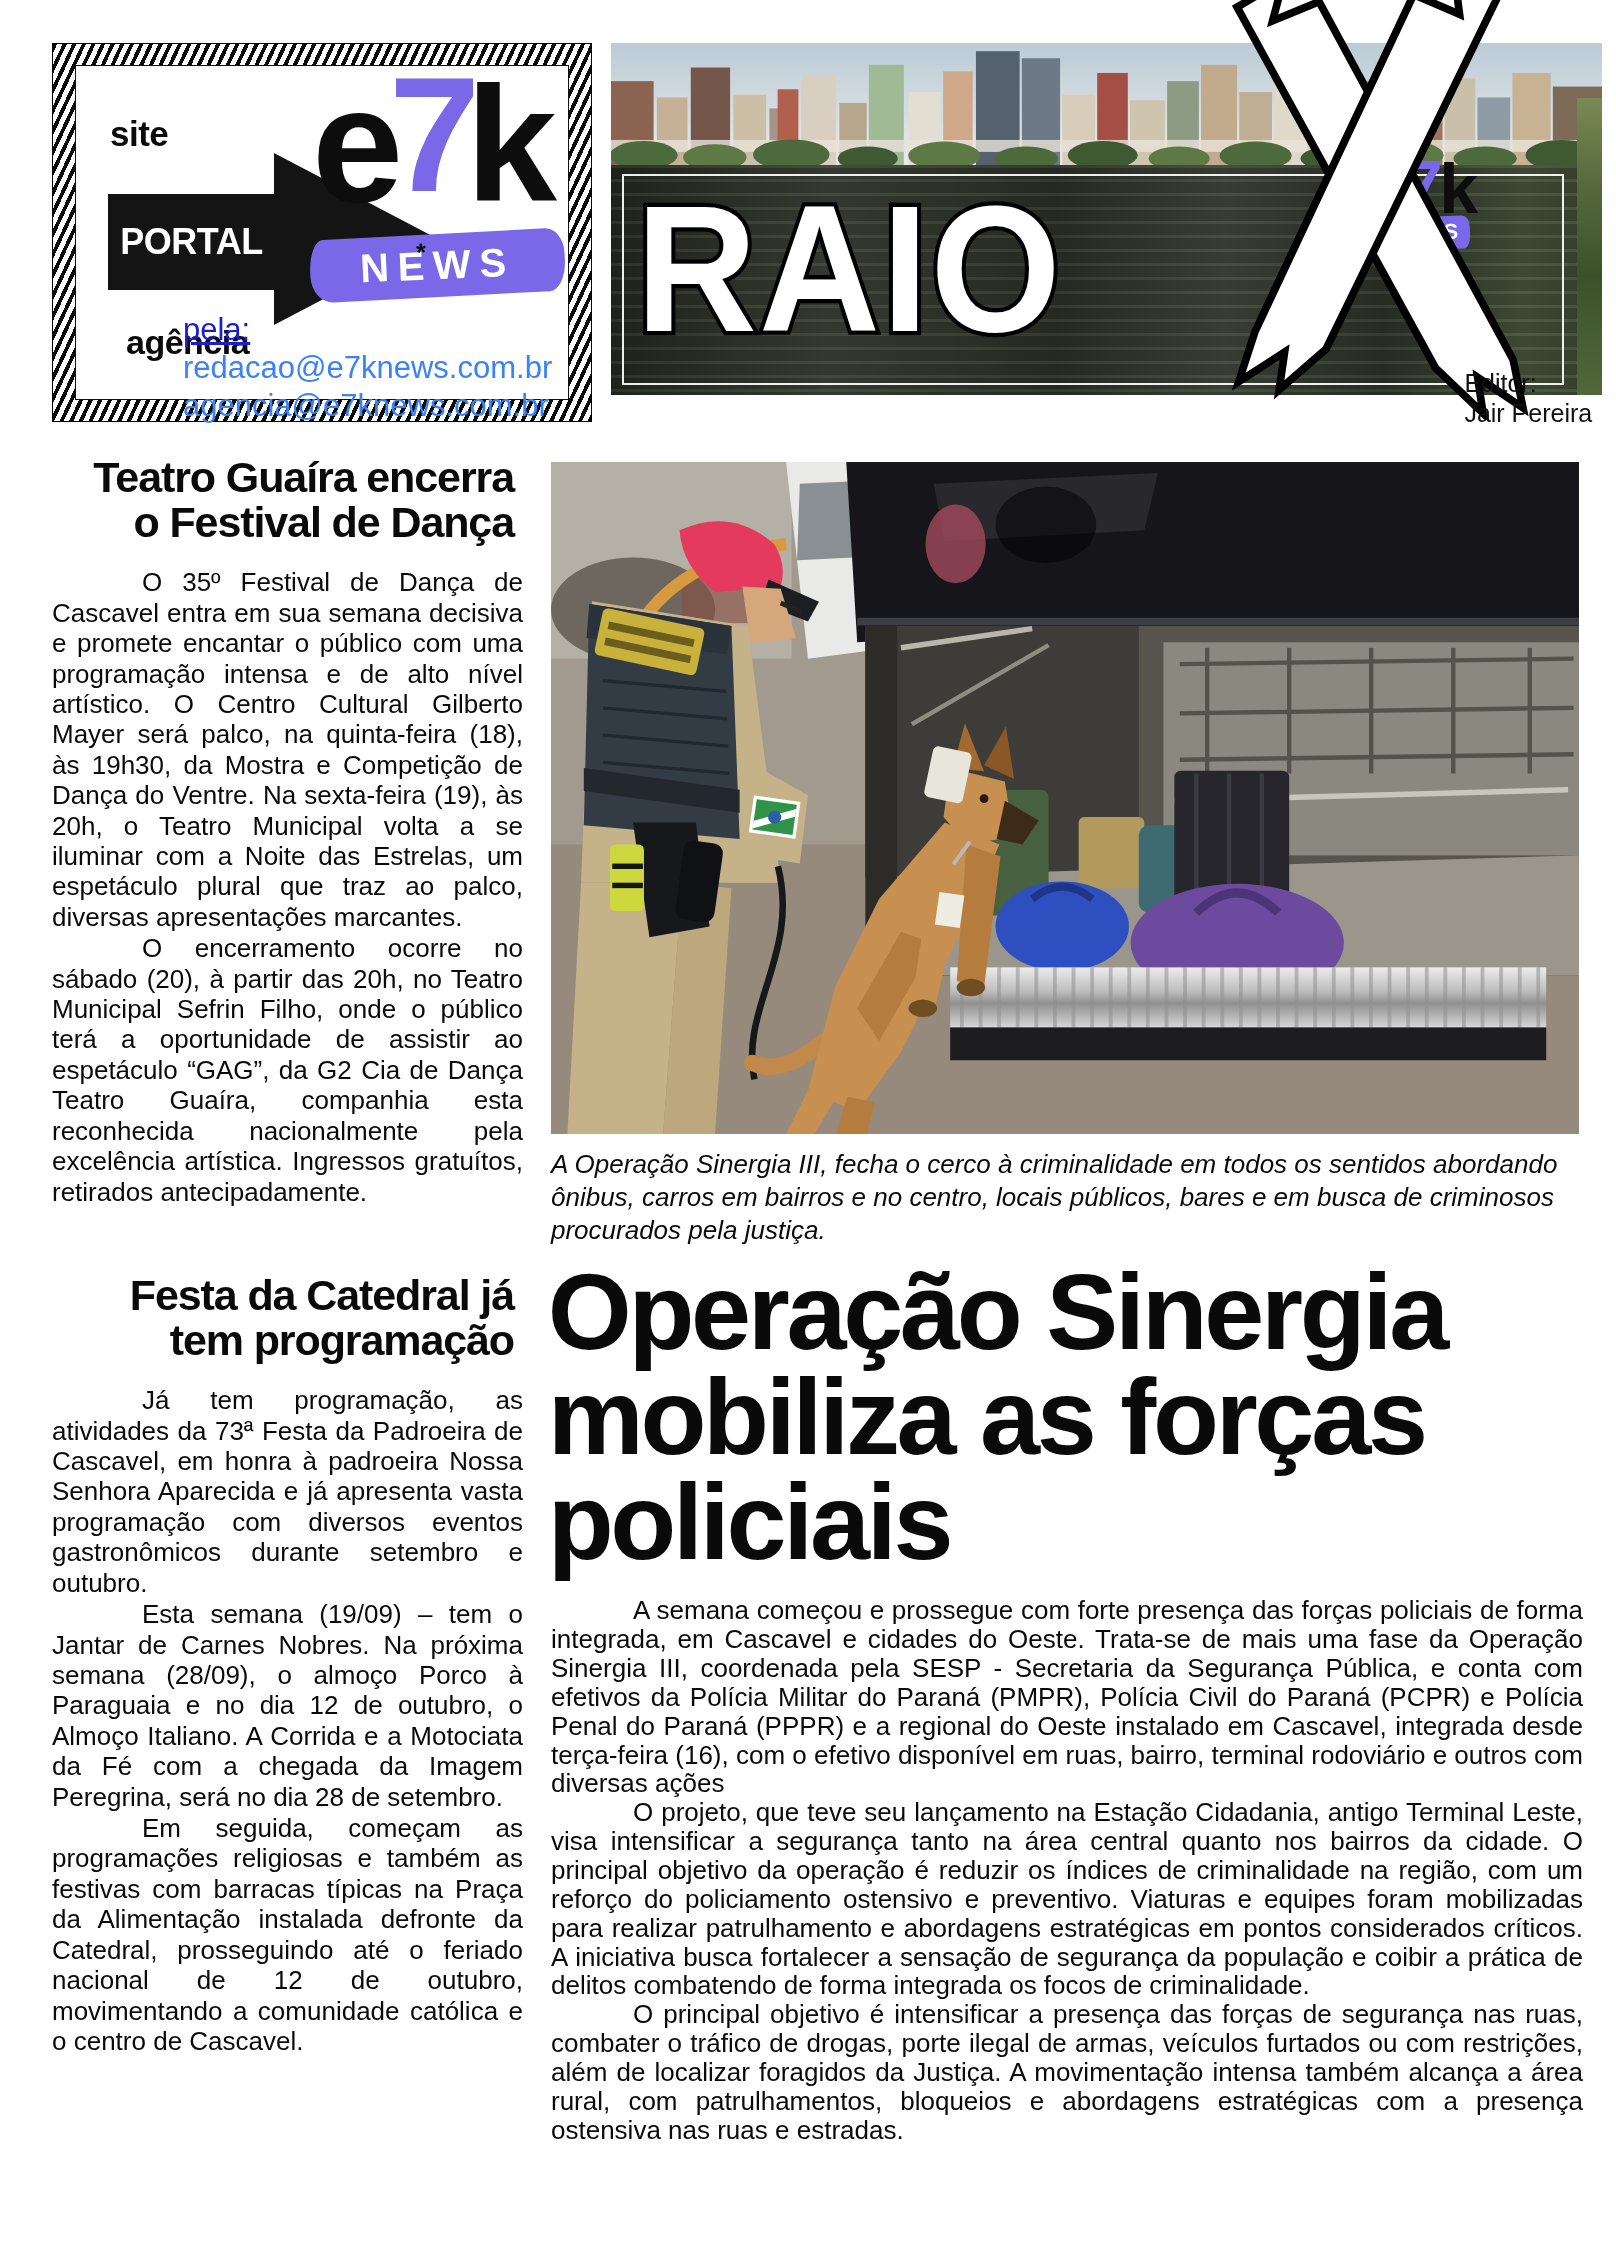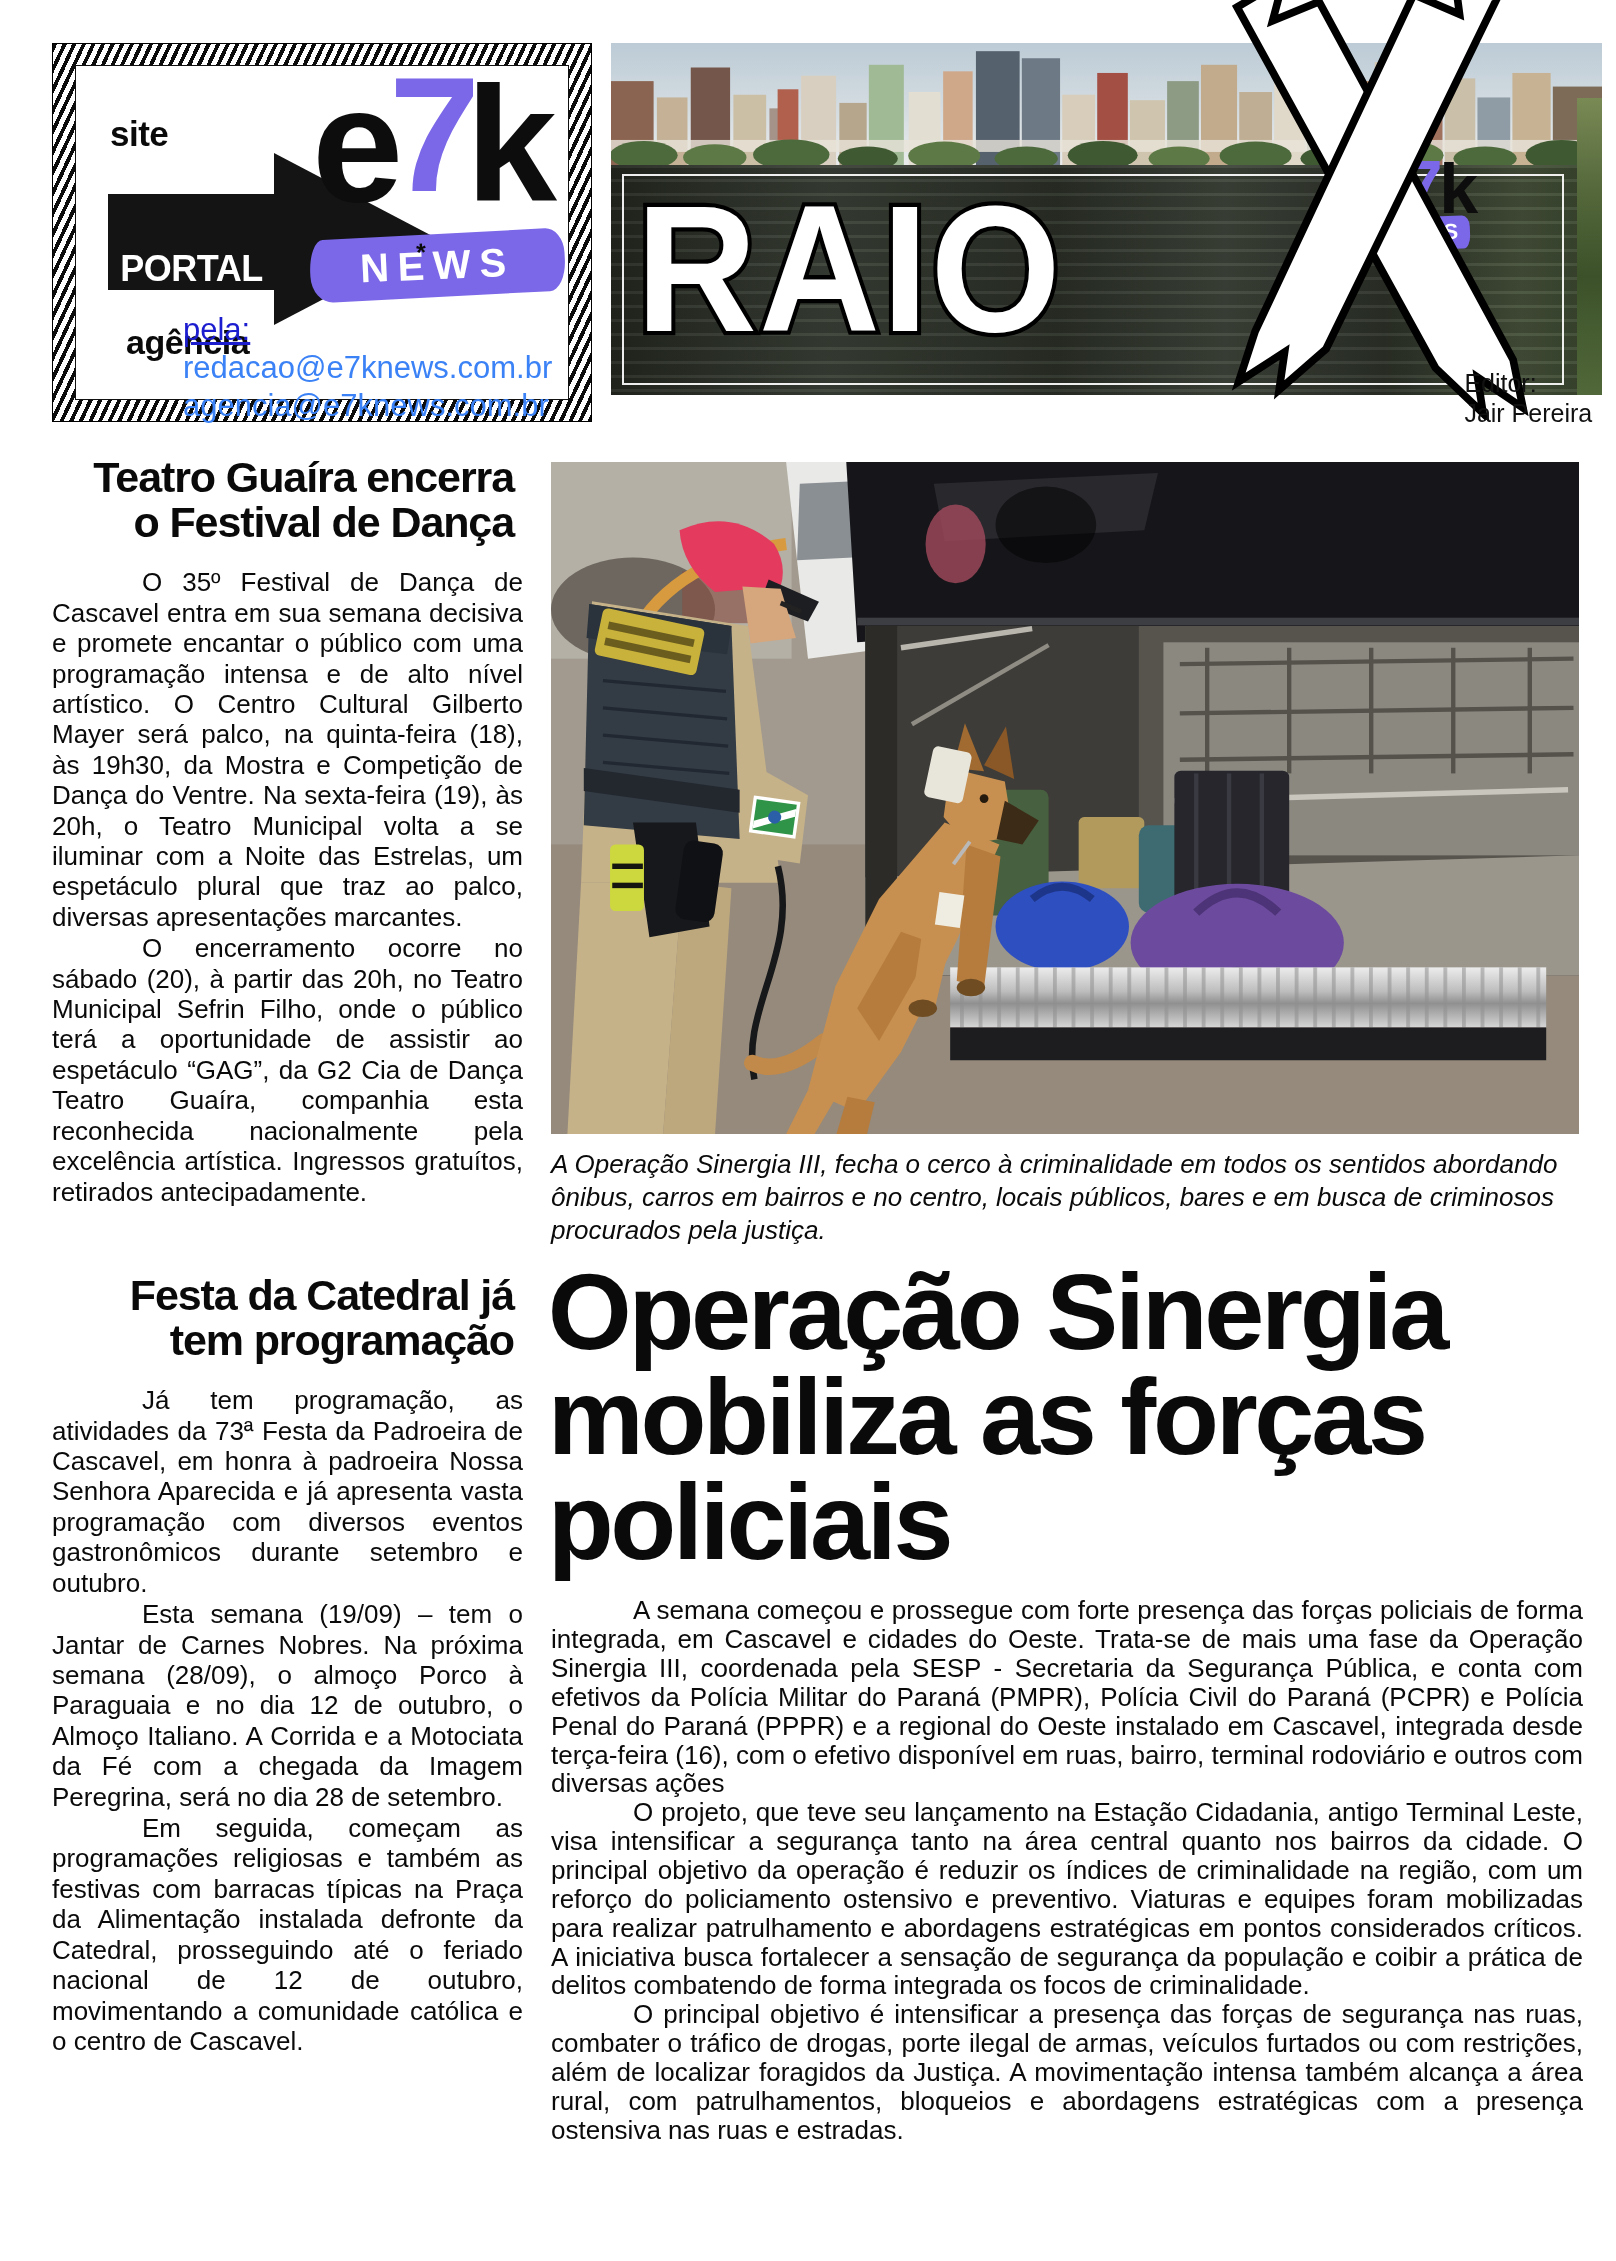--- a/index.html
+++ b/index.html
@@ -6,21 +6,21 @@
   body{width:1617px;height:2261px;position:relative;font-family:"Liberation Sans",sans-serif;color:#0a0a0a;overflow:hidden;}
   .page{position:absolute;inset:0;background:#fff;}
 
   
   .logo-box{position:absolute;left:52px;top:43px;width:540px;height:379px;
     background:repeating-linear-gradient(115deg,#0c0c0c 0 3.8px,#ffffff 3.8px 8.7px);
     box-sizing:border-box;border:1.6px solid #000;}
   .logo-inner{position:absolute;left:22px;top:21px;right:22px;bottom:21px;background:#fff;border:1.1px solid #111;}
   .site-label{position:absolute;left:34px;top:48px;font-size:35px;font-weight:bold;letter-spacing:-0.5px;}
   .arrow-wrap{position:absolute;left:32px;top:98px;width:383px;height:164px;}
-  .arrow-body{position:absolute;left:0;top:30px;width:167px;height:96px;background:#141414;display:flex;align-items:flex-end;justify-content:center;}
+  .arrow-body{position:absolute;left:0;top:30px;width:167px;height:96px;background:#141414;display:flex;align-items:center;justify-content:center;}
   .arrow-body span{color:#fff;font-weight:bold;font-size:36px;letter-spacing:-0.5px;}
   .arrow-head{position:absolute;left:166px;top:-11px;width:0;height:0;border-top:86px solid transparent;border-bottom:86px solid transparent;border-left:164px solid #141414;}
   .agencia-label{position:absolute;left:50px;top:257px;font-size:34px;font-weight:bold;letter-spacing:-0.5px;}
   .e7k{position:absolute;left:236px;top:-3.3px;font-weight:bold;font-size:164px;line-height:1;letter-spacing:-7.7px;}
   .e7k .l-e{color:#0d0d0d;}
   .e7k .l-7{color:#7b68e8;position:relative;top:-9.8px;margin:0 -6.6px;}
   .e7k .l-k{color:#0d0d0d;}
   .news-banner{position:absolute;left:234px;top:168px;width:255px;height:63px;background:#7b68e8;border-radius:14px 18.6px 16.4px 22px/33px 25px 31px 27px;transform:rotate(-3deg);display:flex;align-items:center;justify-content:center;}
   .news-banner .news-text{color:#fff;font-weight:bold;font-size:40px;letter-spacing:8.7px;transform:rotate(.5deg);}
   .news-banner .asterisk{position:absolute;left:107px;top:3.3px;color:#0a0a0a;font-size:25px;font-weight:bold;}

